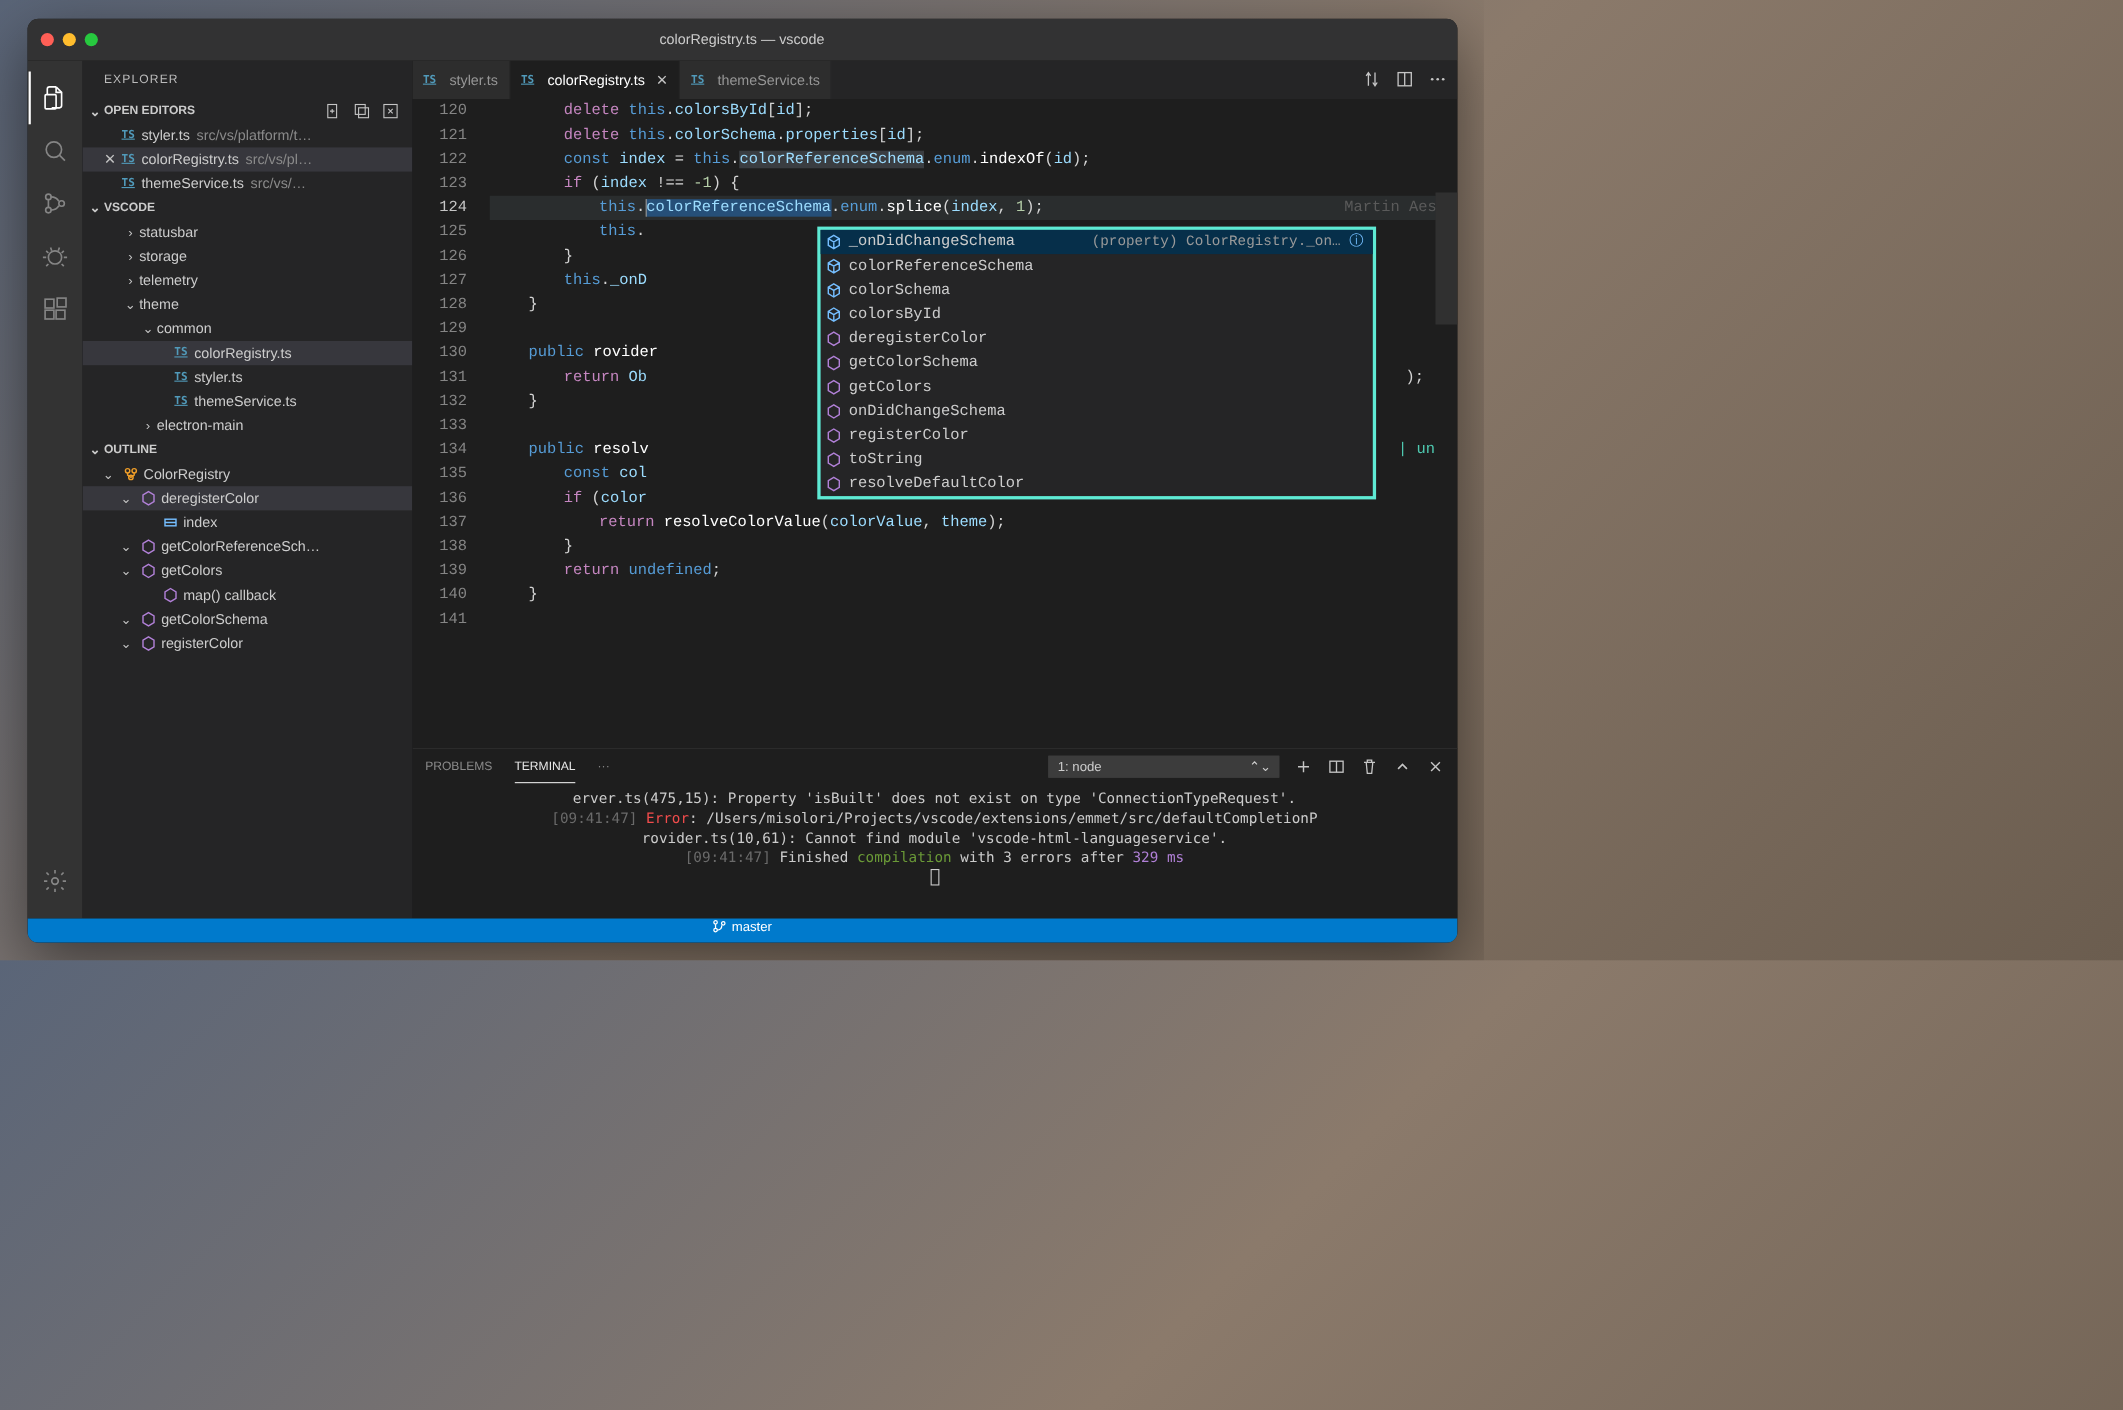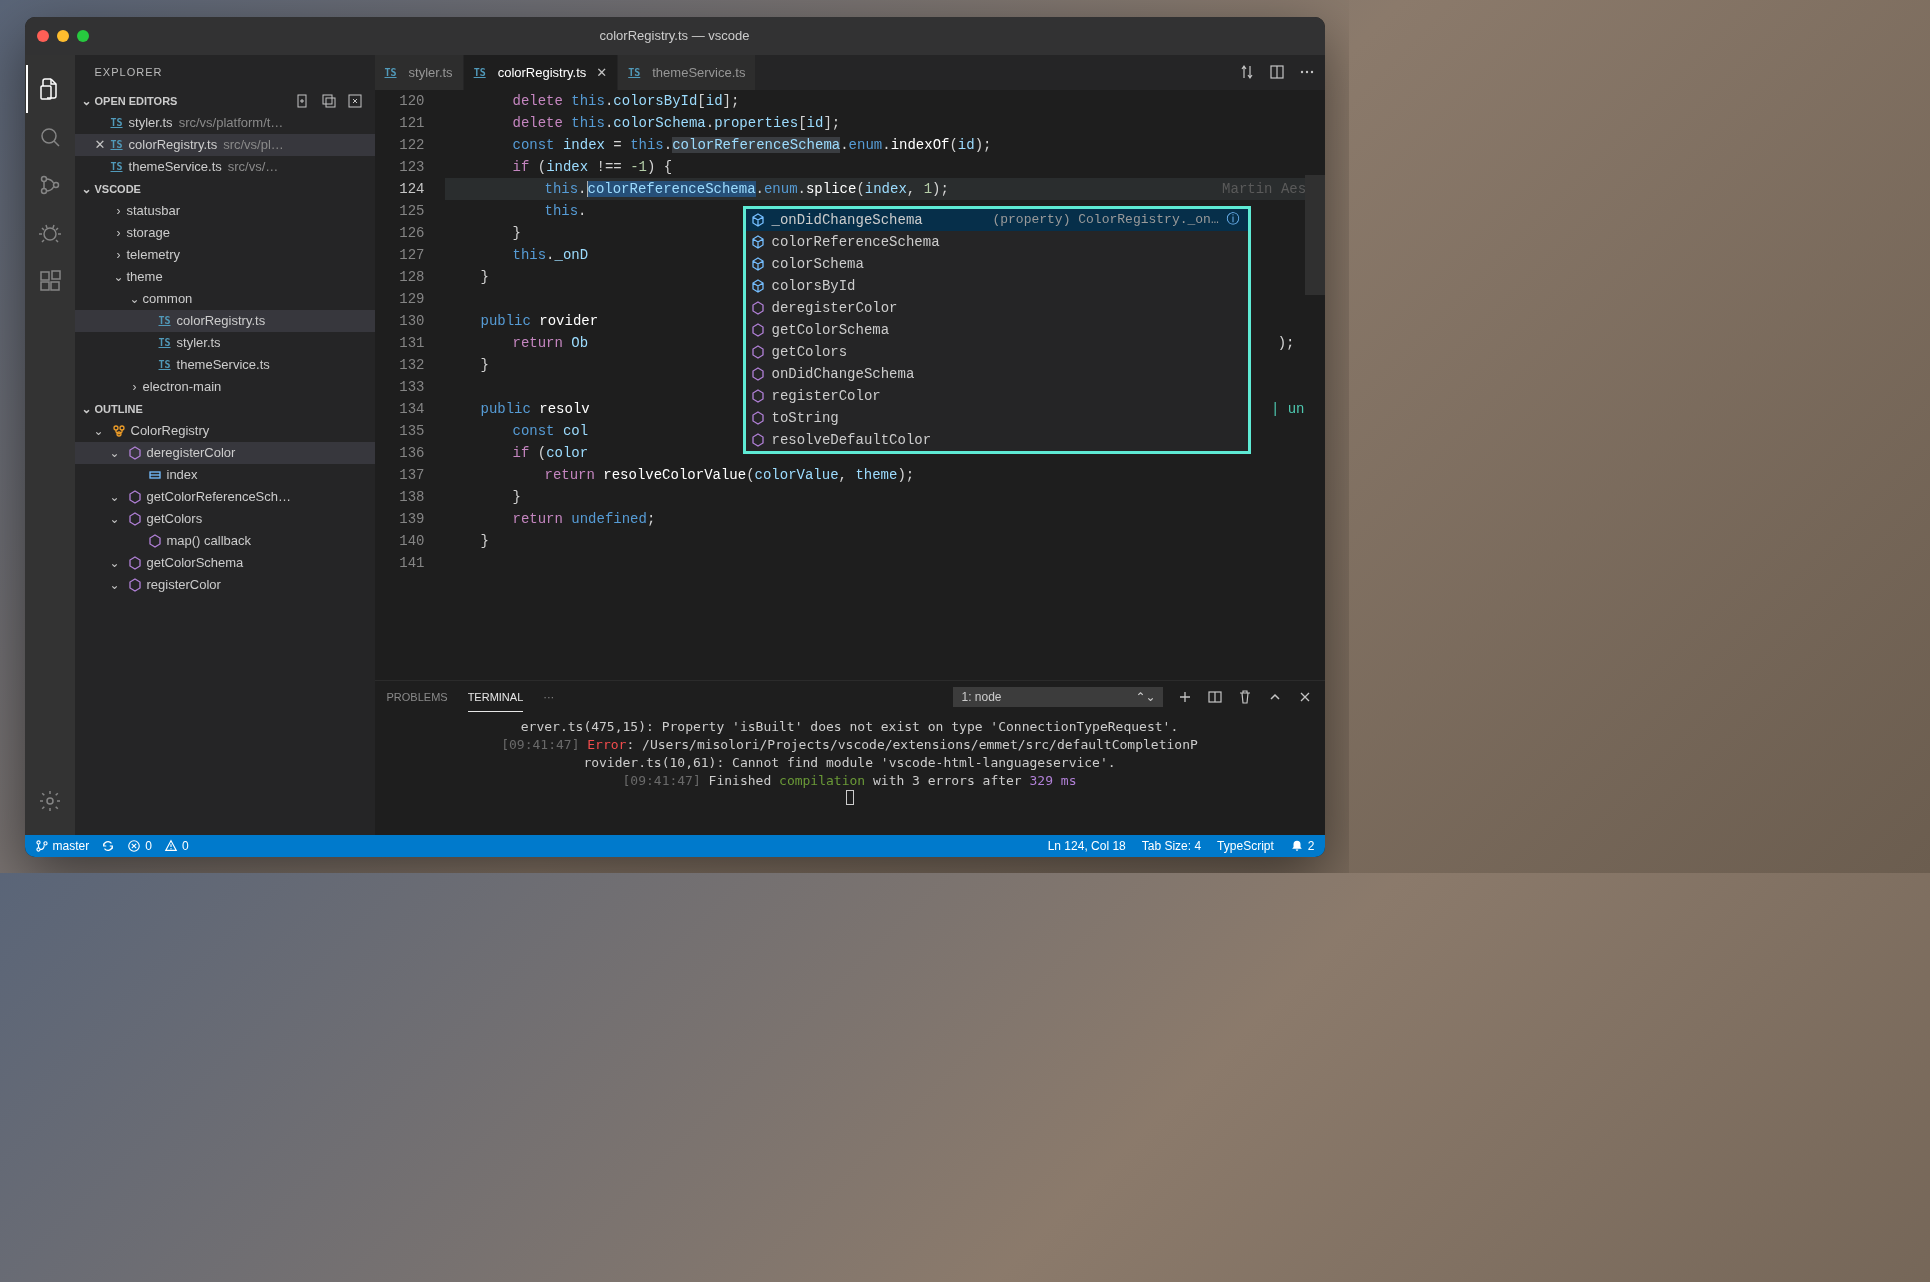--- a/index.html
+++ b/index.html
@@ -264,20 +264,21 @@
 .term-cursor { display: inline-block; width: 8px; height: 15px; border: 1px solid #cccccc; }
 .statusbar {
   height: 22px;
   background: #007acc;
   color: #ffffff;
   display: flex;
   align-items: center;
   font-size: 12px;
   padding: 0 10px;
   gap: 12px;
+  flex-direction: column;
 }
 .status-item { display: flex; align-items: center; gap: 4px; cursor: pointer; }
 .status-right { margin-left: auto; display: flex; gap: 16px; }
 svg { display: block; }
 .minimap {
   position: absolute;
   right: 0;
   top: 0;
   width: 20px;
   height: 100%;

